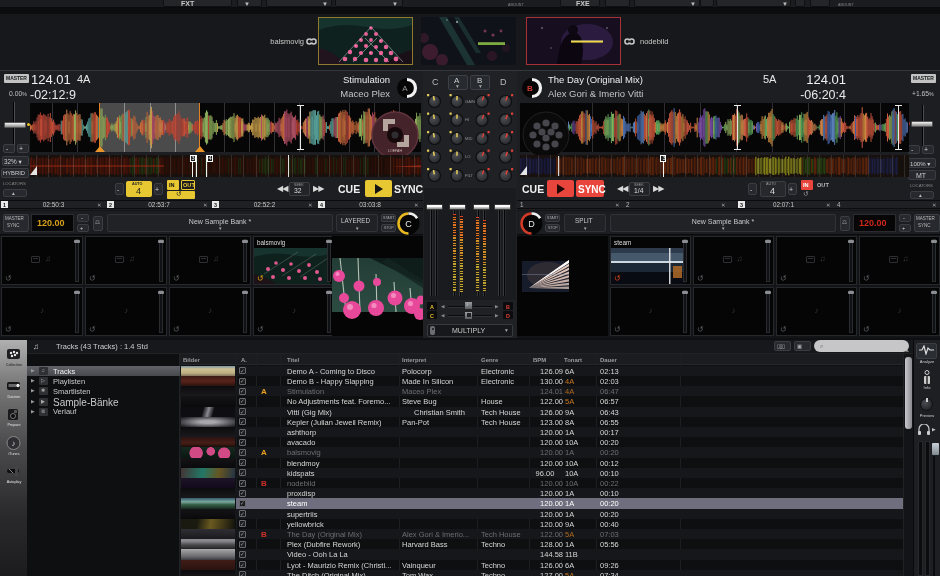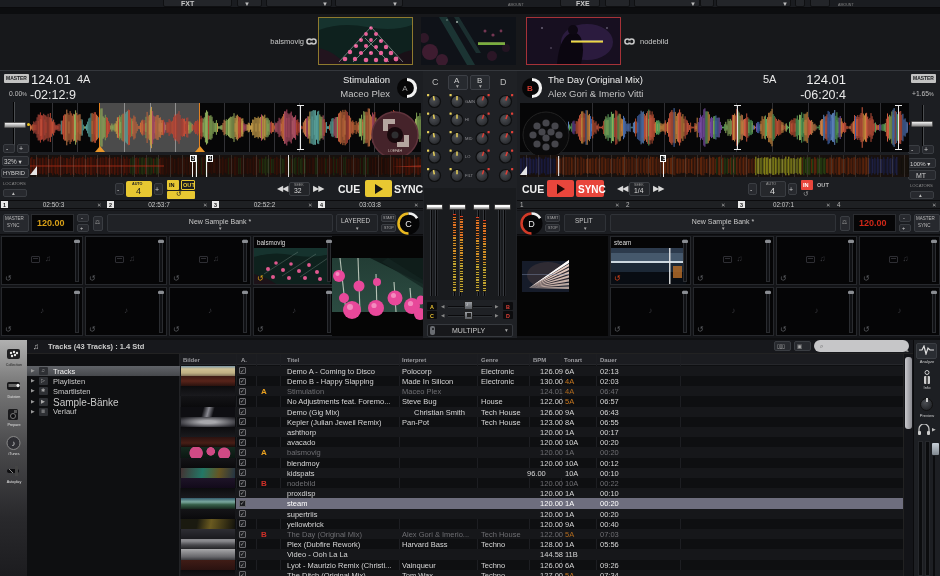--- a/index.html
+++ b/index.html
@@ -2262,21 +2262,21 @@
           <path d="M7 27 L47 21.799999999999997 L47 24.199999999999996 Z" fill="#fbded0" opacity="0.71"></path>
           <path d="M7 27 L47 25.599999999999998 L47 27.999999999999996 Z" fill="#fbded0" opacity="0.6699999999999999"></path>
         </g>
 <path d="M7 27 L47 -1 L47 2 Z" fill="#ffffff" opacity="0.95"></path>
 <rect x="0" y="13" width="47" height="1" fill="#8898b8" opacity="0.4"></rect>
 </g>
 </svg></div>
 <div class="a" style="left:0;top:338px;width:940px;height:238px;background:#0e0f11"></div>
 <div class="a" style="left:27px;top:340px;width:886px;height:14px;background:#17181c;border-bottom:1px solid #222"></div>
 <div class="t" style="left:33px;top:343px;font-size:8px;color:#c8c8c8">♫</div>
-<div class="t" style="left:48px;top:343px;font-size:7.5px;color:#cccccc;font-weight:bold">Tracks (43 Tracks) : 1.4 Std</div>
+<div class="t" style="left:56px;top:343px;font-size:7.5px;color:#cccccc;font-weight:normal">Tracks (43 Tracks) : 1.4 Std</div>
 <div class="btn" style="left:774px;top:341px;width:17px;height:10px"></div>
 <div class="t sm" style="left:777px;top:343px;font-size:6px;color:#aaa;letter-spacing:-0.5px;transform:scale(0.9)">▯▯▯</div>
 <div class="btn" style="left:794px;top:341px;width:17px;height:10px"></div>
 <div class="t sm" style="left:797px;top:343px;font-size:6px;color:#aaa;transform:scale(0.9)">▣</div>
 <div class="a" style="left:814px;top:340px;width:95px;height:12px;background:#c6c6c8;border-radius:6px"></div>
 <div class="t sm" style="left:820px;top:343px;font-size:7px;color:#555;transform:scale(0.85)">⌕</div>
 <div class="a" style="left:0;top:340px;width:27px;height:236px;background:linear-gradient(#b0b0b0,#7a7a7a 18%,#4a4a4c 45%,#29292c 75%,#1c1c1f)"></div>
 <div class="t sm" style="left:13.5px;top:363px;font-size:6px;color:#1e1e1e;transform:translateX(-50%) scale(0.62);transform-origin:center top">Collection</div>
 <div class="a" style="left:6px;top:347px;width:15px;height:14px"><svg width="15" height="14">
       <rect x="1" y="2" width="13" height="10" rx="2" fill="#1e1e20"></rect>
@@ -2387,21 +2387,21 @@
 <div class="t" style="left:287px;top:398.40000000000003px;font-size:7.5px;color:#d6d6d6">No Adjustments feat. Foremo...</div>
 <div class="t" style="left:402px;top:398.40000000000003px;font-size:7.5px;color:#d6d6d6">Steve Bug</div>
 <div class="t" style="left:481px;top:398.40000000000003px;font-size:7.5px;color:#d6d6d6">House</div>
 <div class="t" style="left:527px;top:398.40000000000003px;width:36px;text-align:right;font-size:7.5px;color:#d6d6d6">122.00</div>
 <div class="t" style="left:565px;top:398.40000000000003px;font-size:7.5px;color:#c87820">5A</div>
 <div class="t" style="left:600px;top:398.40000000000003px;font-size:7.5px;color:#d6d6d6">06:57</div>
 <div class="a" style="left:180px;top:406.6px;width:723px;height:10.2px;background:#16171a"></div>
 <div class="a" style="left:181px;top:406.6px;width:54px;height:10.2px;background:linear-gradient(105deg,#0e0e12 40%,#8a8a92 50%,#0e0e12 60%)"></div>
 <div class="a" style="left:239px;top:408.1px;width:7px;height:7px;background:#1c1d20;border:1px solid #6a6a6e;border-radius:1px"></div>
 <div class="t sm" style="left:240px;top:408.6px;font-size:7px;color:#b8b8b8;transform:scale(0.8)">✓</div>
-<div class="t" style="left:287px;top:408.6px;font-size:7.5px;color:#d6d6d6">Demo (Gig Mix)</div>
+<div class="t" style="left:287px;top:408.6px;font-size:7.5px;color:#d6d6d6">Vitti (Gig Mix)</div>
 <div class="t" style="left:414px;top:408.6px;font-size:7.5px;color:#d6d6d6">Christian Smith</div>
 <div class="t" style="left:481px;top:408.6px;font-size:7.5px;color:#d6d6d6">Tech House</div>
 <div class="t" style="left:527px;top:408.6px;width:36px;text-align:right;font-size:7.5px;color:#d6d6d6">126.00</div>
 <div class="t" style="left:565px;top:408.6px;font-size:7.5px;color:#d6d6d6">9A</div>
 <div class="t" style="left:600px;top:408.6px;font-size:7.5px;color:#d6d6d6">06:43</div>
 <div class="a" style="left:181px;top:416.8px;width:54px;height:10.2px;background:radial-gradient(ellipse at 50% 50%,#a8a8ac 20%,#3a3a40 75%,#131316)"></div>
 <div class="a" style="left:239px;top:418.3px;width:7px;height:7px;background:#1c1d20;border:1px solid #6a6a6e;border-radius:1px"></div>
 <div class="t sm" style="left:240px;top:418.8px;font-size:7px;color:#b8b8b8;transform:scale(0.8)">✓</div>
 <div class="t" style="left:287px;top:418.8px;font-size:7.5px;color:#d6d6d6">Kepler (Julian Jeweil Remix)</div>
 <div class="t" style="left:402px;top:418.8px;font-size:7.5px;color:#d6d6d6">Pan-Pot</div>
@@ -2438,21 +2438,21 @@
 <div class="t sm" style="left:240px;top:459.6px;font-size:7px;color:#b8b8b8;transform:scale(0.8)">✓</div>
 <div class="t" style="left:287px;top:459.6px;font-size:7.5px;color:#d6d6d6">blendmoy</div>
 <div class="t" style="left:527px;top:459.6px;width:36px;text-align:right;font-size:7.5px;color:#d6d6d6">120.00</div>
 <div class="t" style="left:565px;top:459.6px;font-size:7.5px;color:#d6d6d6">10A</div>
 <div class="t" style="left:600px;top:459.6px;font-size:7.5px;color:#d6d6d6">00:12</div>
 <div class="a" style="left:180px;top:467.8px;width:723px;height:10.2px;background:#16171a"></div>
 <div class="a" style="left:181px;top:467.8px;width:54px;height:10.2px;background:linear-gradient(100deg,#433,#276 40%,#652 70%,#234)"></div>
 <div class="a" style="left:239px;top:469.3px;width:7px;height:7px;background:#1c1d20;border:1px solid #6a6a6e;border-radius:1px"></div>
 <div class="t sm" style="left:240px;top:469.8px;font-size:7px;color:#b8b8b8;transform:scale(0.8)">✓</div>
 <div class="t" style="left:287px;top:469.8px;font-size:7.5px;color:#d6d6d6">kidspats</div>
-<div class="t" style="left:527px;top:469.8px;width:36px;text-align:left;font-size:7.5px;color:#d6d6d6">96.00</div>
+<div class="t" style="left:527px;top:469.8px;width:36px;text-align:center;font-size:7.5px;color:#d6d6d6">96.00</div>
 <div class="t" style="left:565px;top:469.8px;font-size:7.5px;color:#d6d6d6">10A</div>
 <div class="t" style="left:600px;top:469.8px;font-size:7.5px;color:#d6d6d6">00:10</div>
 <div class="a" style="left:181px;top:478.0px;width:54px;height:10.2px;background:linear-gradient(#1e1428,#120a1a)"></div>
 <div class="a" style="left:239px;top:479.5px;width:7px;height:7px;background:#1c1d20;border:1px solid #6a6a6e;border-radius:1px"></div>
 <div class="t sm" style="left:240px;top:480.0px;font-size:7px;color:#b8b8b8;transform:scale(0.8)">✓</div>
 <div class="t" style="left:261px;top:480.0px;font-size:8px;color:#d03028;font-weight:bold">B</div>
 <div class="t" style="left:287px;top:480.0px;font-size:7.5px;color:#6e6e72">nodebild</div>
 <div class="t" style="left:527px;top:480.0px;width:36px;text-align:right;font-size:7.5px;color:#6e6e72">120.00</div>
 <div class="t" style="left:565px;top:480.0px;font-size:7.5px;color:#6e6e72">10A</div>
 <div class="t" style="left:600px;top:480.0px;font-size:7.5px;color:#6e6e72">00:22</div>

